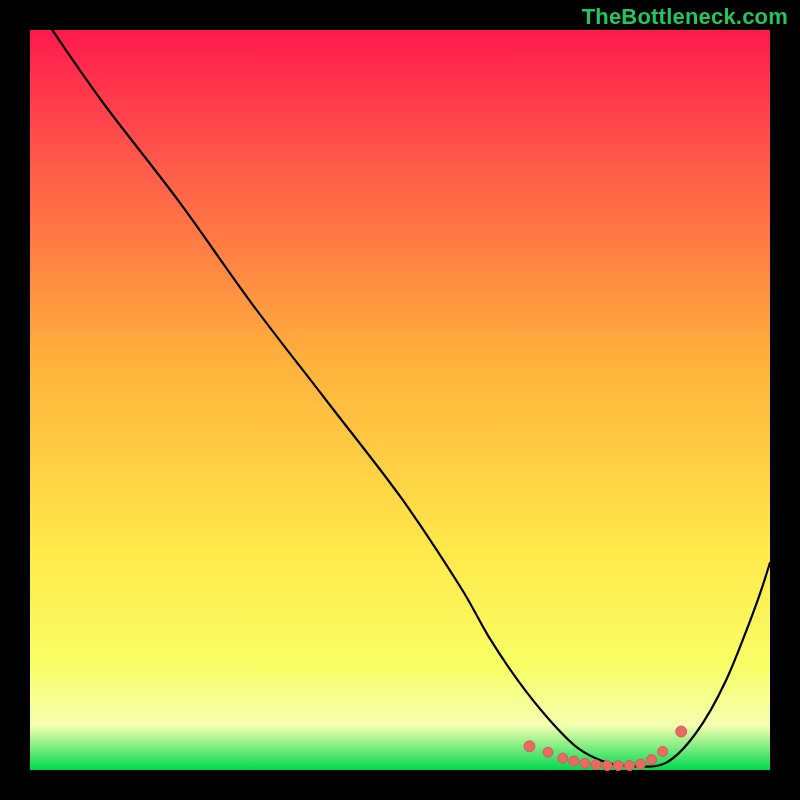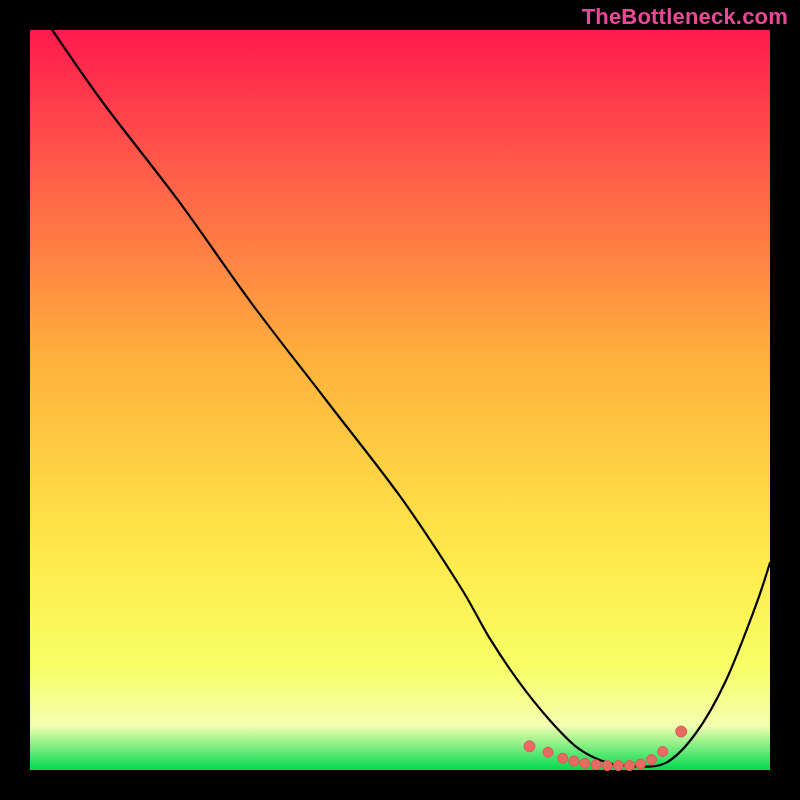--- a/index.html
+++ b/index.html
@@ -14,21 +14,21 @@
   .frame {
     position: relative;
     width: 800px;
     height: 800px;
     background: #000;
   }
   .watermark {
     position: absolute;
     top: 4px;
     right: 12px;
-    color: #ec4899;
+    color: #22c55e;
     font-size: 22px;
     font-weight: 600;
     letter-spacing: 0.2px;
     z-index: 5;
   }
   svg {
     position: absolute;
     left: 0;
     top: 0;
   }

